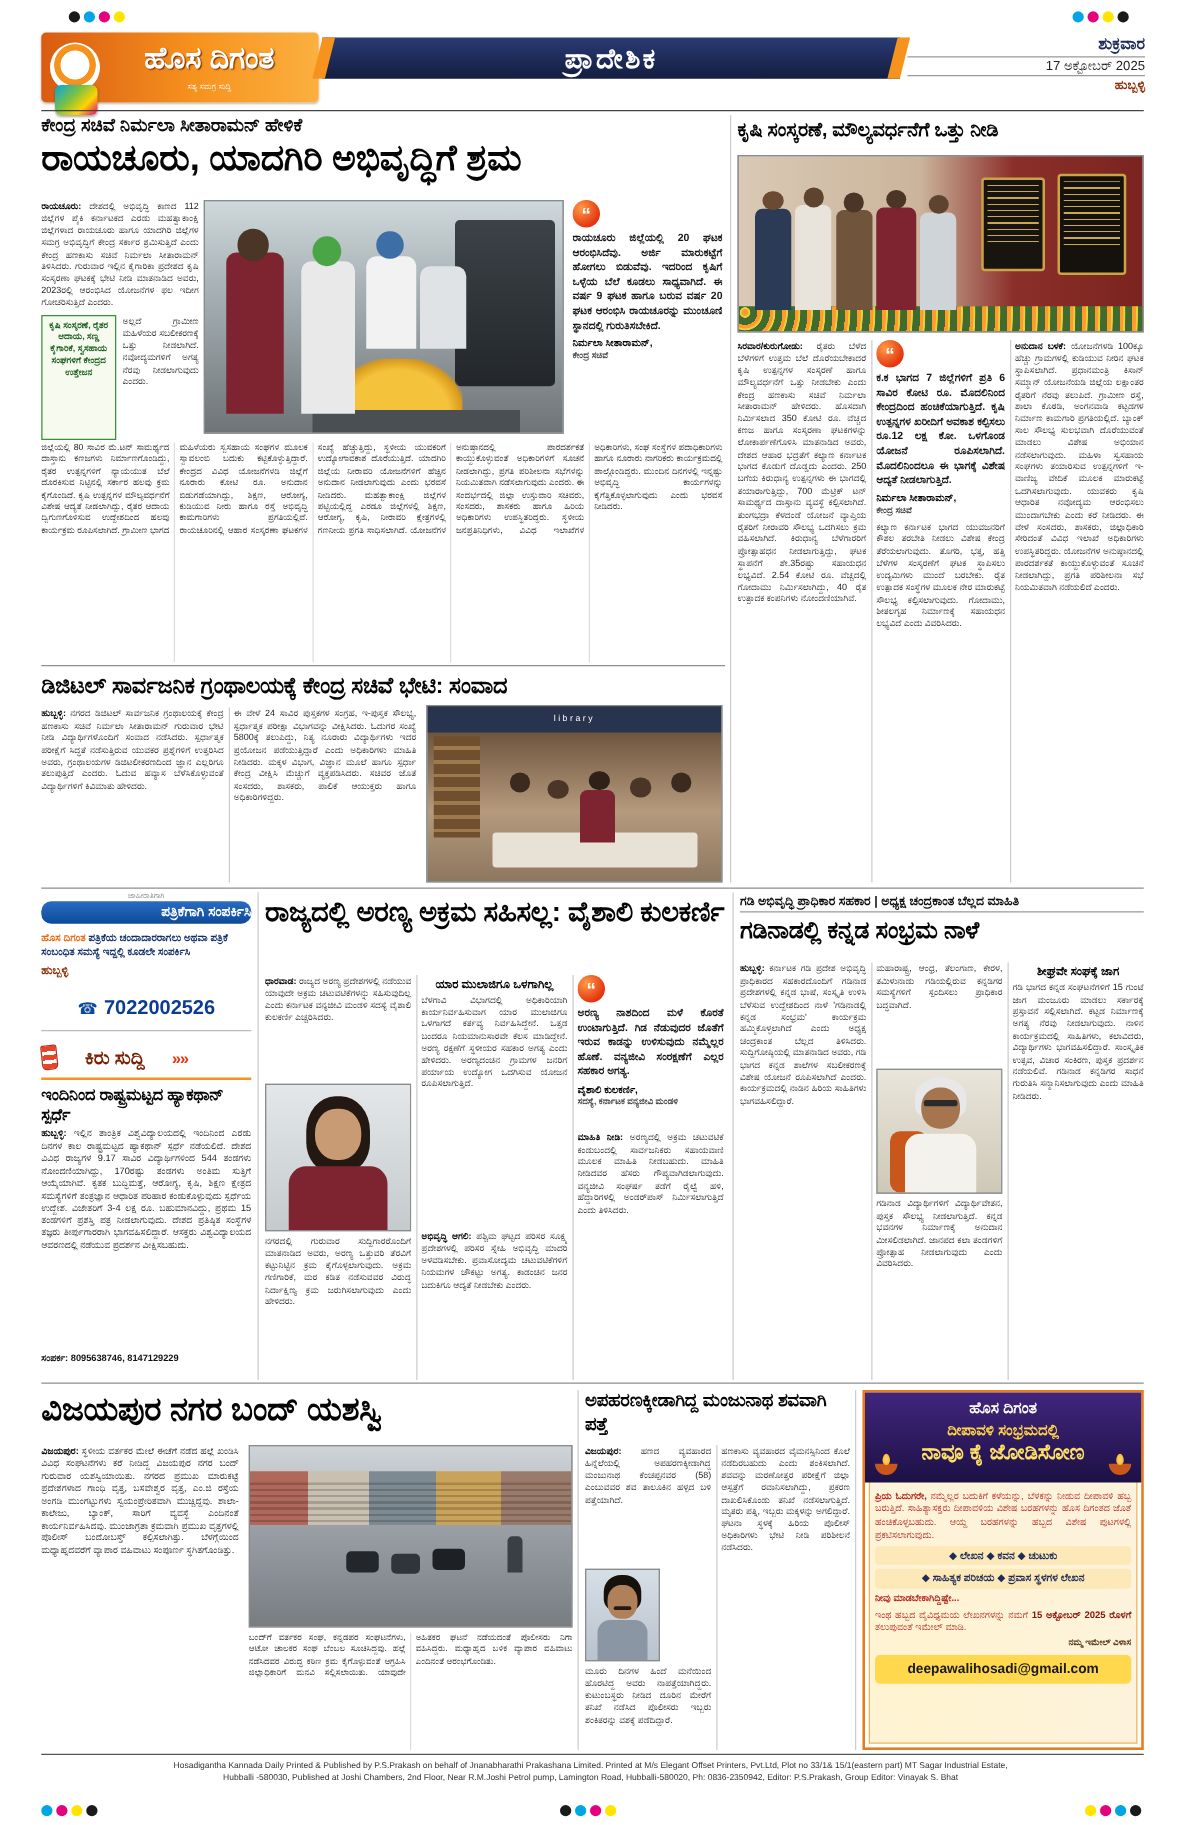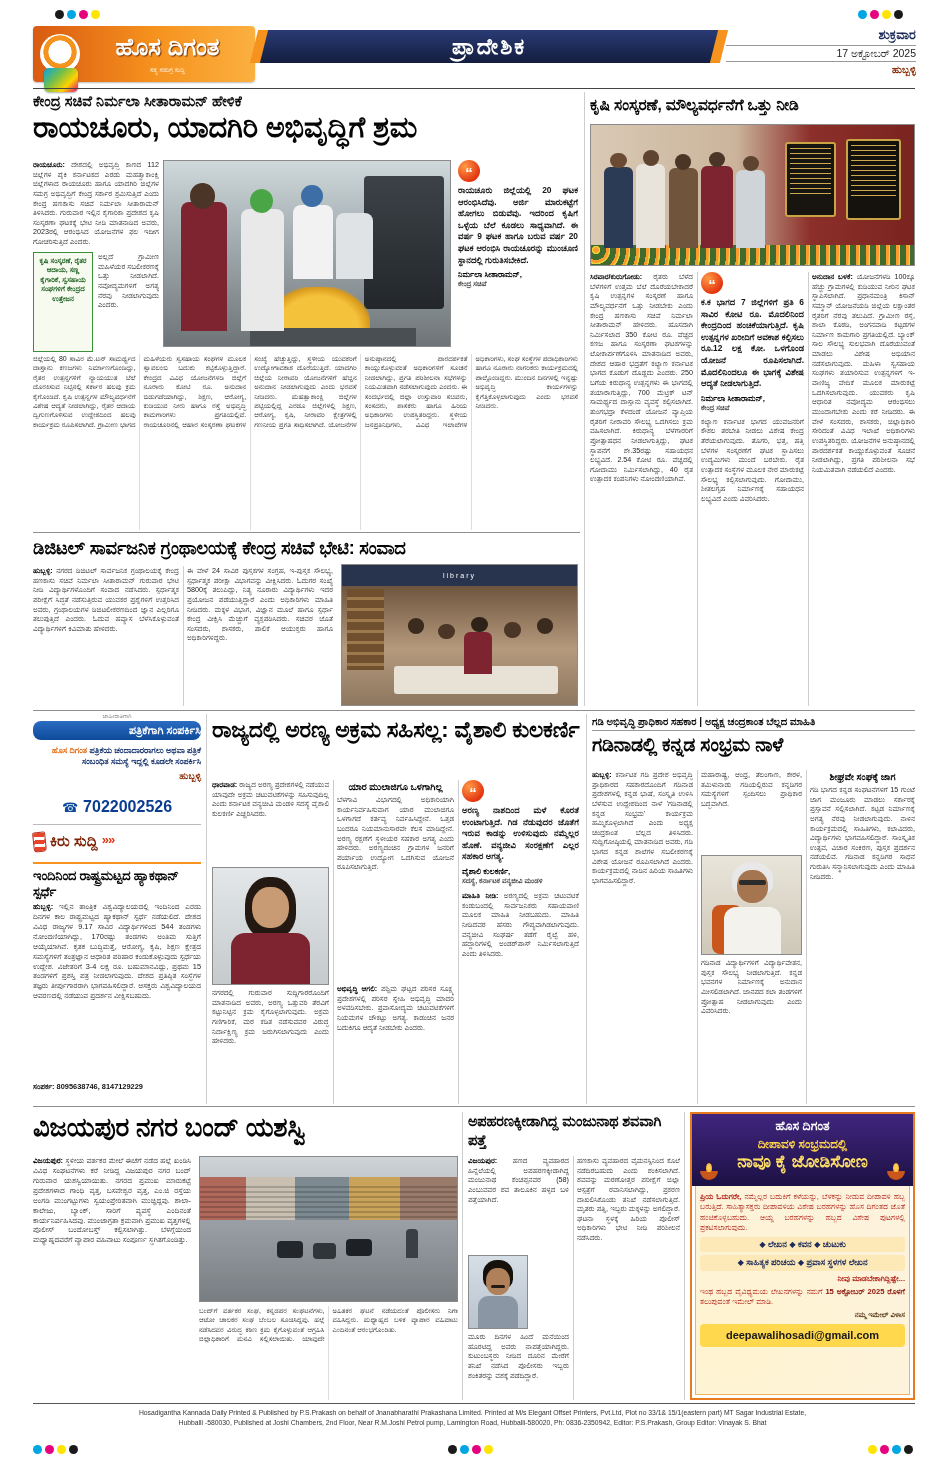--- a/index.html
+++ b/index.html
@@ -39,23 +39,23 @@
 .navyband{left:258px;top:30px;width:462px;height:33px;background:linear-gradient(180deg,#2a3b74,#131d3f);
   display:flex;align-items:center;justify-content:center}
 .navyband .cap{position:absolute;top:0;width:10px;height:100%;background:#f6921e;transform:skewX(-14deg)}
 .section-title{color:#fff;font-size:22px;font-weight:700;letter-spacing:2px}
 .dateblock{left:726px;top:27px;width:190px;height:58px;text-align:right}
 .dateblock .l1{font-size:13px;font-weight:700;color:#1d2b5a}
 .dateblock .l2{font-size:10.5px;color:#222;border-top:1px solid #999;border-bottom:1px solid #999;padding:1px 0;margin:2px 0}
 .dateblock .l3{font-size:10px;font-weight:700;color:#8a2a00}
 .contact-head{background:linear-gradient(180deg,#2a6cc2,#0d4a9a);color:#fff;font-weight:700;font-size:11px;
   text-align:right;border-radius:8px;padding:3px 0}
-.contact-body{font-size:8.2px;font-weight:700;color:#13306b;text-align:right;line-height:1.4}
+.contact-body{font-size:8.2px;font-weight:700;color:#13306b;text-align:left;line-height:1.4}
 .phone-row{display:flex;align-items:center;justify-content:center;gap:5px;font-weight:700;color:#0a3d91;font-size:16px}
-.kiru{display:flex;gap:4px}
+.kiru{display:flex;align-items:center;gap:22px}
 .kiru .glass{width:13px;height:20px;border-radius:2px 2px 4px 4px;
   background:repeating-linear-gradient(180deg,#e8442a 0 4px,#fff 4px 7px);border:1px solid #b5301c;transform:rotate(-6deg)}
 .kiru .t{font-size:15px;font-weight:700;color:#7a1f00}
 .kiru .ch{color:#e33410;font-size:13px;font-weight:700;letter-spacing:-1px}
 .adbox{left:690px;top:1112px;width:225px;height:288px;border:2px solid #e87b1e;background:
   radial-gradient(circle at 20% 80%,#fff3cf,transparent 60%),#fdf3dc;
   box-shadow:inset 0 0 0 3px #fff,inset 0 0 0 4px #f0b25a}
 .adtop{position:relative;height:72px;background:linear-gradient(180deg,#41257d,#1c1145);text-align:center;overflow:hidden}
 .adtop .b{color:#fff;font-size:12.5px;font-weight:700;padding-top:5px}
 .adtop .l1{color:#ffd24a;font-size:12px;font-weight:700;margin-top:3px}
@@ -245,21 +245,21 @@
     <div class="subhead">ಯಾರ ಮುಲಾಜಿಗೂ ಒಳಗಾಗಿಲ್ಲ</div>
     <div class="bt" style="height:170px">ಬೆಳಗಾವಿ ವಿಭಾಗದಲ್ಲಿ ಅಧಿಕಾರಿಯಾಗಿ ಕಾರ್ಯನಿರ್ವಹಿಸುವಾಗ ಯಾರ ಮುಲಾಜಿಗೂ ಒಳಗಾಗದೆ ಕರ್ತವ್ಯ ನಿರ್ವಹಿಸಿದ್ದೇನೆ. ಒತ್ತಡ ಬಂದರೂ ನಿಯಮಾನುಸಾರವೇ ಕೆಲಸ ಮಾಡಿದ್ದೇನೆ. ಅರಣ್ಯ ರಕ್ಷಣೆಗೆ ಸ್ಥಳೀಯರ ಸಹಕಾರ ಅಗತ್ಯ ಎಂದು ಹೇಳಿದರು. ಅರಣ್ಯದಂಚಿನ ಗ್ರಾಮಗಳ ಜನರಿಗೆ ಪರ್ಯಾಯ ಉದ್ಯೋಗ ಒದಗಿಸುವ ಯೋಜನೆ ರೂಪಿಸಲಾಗುತ್ತಿದೆ.</div>
     <div class="bt" style="height:138px;margin-top:19px"><b class="dl">ಅಭಿವೃದ್ಧಿ ಆಗಲಿ:</b> <span>ಪಶ್ಚಿಮ ಘಟ್ಟದ ಪರಿಸರ ಸೂಕ್ಷ್ಮ ಪ್ರದೇಶಗಳಲ್ಲಿ ಪರಿಸರ ಸ್ನೇಹಿ ಅಭಿವೃದ್ಧಿ ಮಾದರಿ ಅಳವಡಿಸಬೇಕು. ಪ್ರವಾಸೋದ್ಯಮ ಚಟುವಟಿಕೆಗಳಿಗೆ ನಿಯಮಗಳ ಚೌಕಟ್ಟು ಅಗತ್ಯ. ಕಾಡಂಚಿನ ಜನರ ಬದುಕಿಗೂ ಆದ್ಯತೆ ನೀಡಬೇಕು ಎಂದರು.</span></div>
   </div>
   <div class="rv" style="left:458px;top:780px;height:324px"></div>
   <div class="col" style="left:462px;top:780px;width:117px;height:324px">
     <div class="qicon">“</div>
     <div class="qtext">ಅರಣ್ಯ ನಾಶದಿಂದ ಮಳೆ ಕೊರತೆ ಉಂಟಾಗುತ್ತಿದೆ. ಗಿಡ ನೆಡುವುದರ ಜೊತೆಗೆ ಇರುವ ಕಾಡನ್ನು ಉಳಿಸುವುದು ನಮ್ಮೆಲ್ಲರ ಹೊಣೆ. ವನ್ಯಜೀವಿ ಸಂರಕ್ಷಣೆಗೆ ಎಲ್ಲರ ಸಹಕಾರ ಅಗತ್ಯ.</div>
     <div class="qname">ವೈಶಾಲಿ ಕುಲಕರ್ಣಿ,</div>
     <div class="qrole">ಸದಸ್ಯೆ, ಕರ್ನಾಟಕ ವನ್ಯಜೀವಿ ಮಂಡಳಿ</div>
-    <div class="bt" style="margin-top:6px;height:150px"><b class="dl">ಮಾಹಿತಿ ನೀಡಿ:</b> <span>ಅರಣ್ಯದಲ್ಲಿ ಅಕ್ರಮ ಚಟುವಟಿಕೆ ಕಂಡುಬಂದಲ್ಲಿ ಸಾರ್ವಜನಿಕರು ಸಹಾಯವಾಣಿ ಮೂಲಕ ಮಾಹಿತಿ ನೀಡಬಹುದು. ಮಾಹಿತಿ ನೀಡಿದವರ ಹೆಸರು ಗೌಪ್ಯವಾಗಿಡಲಾಗುವುದು. ವನ್ಯಜೀವಿ ಸಂಘರ್ಷ ತಡೆಗೆ ರೈಲ್ವೆ ಹಳಿ, ಹೆದ್ದಾರಿಗಳಲ್ಲಿ ಅಂಡರ್‌ಪಾಸ್ ನಿರ್ಮಿಸಲಾಗುತ್ತಿದೆ ಎಂದು ತಿಳಿಸಿದರು.</span></div>
+    <div class="bt" style="margin-top:20px;height:150px"><b class="dl">ಮಾಹಿತಿ ನೀಡಿ:</b> <span>ಅರಣ್ಯದಲ್ಲಿ ಅಕ್ರಮ ಚಟುವಟಿಕೆ ಕಂಡುಬಂದಲ್ಲಿ ಸಾರ್ವಜನಿಕರು ಸಹಾಯವಾಣಿ ಮೂಲಕ ಮಾಹಿತಿ ನೀಡಬಹುದು. ಮಾಹಿತಿ ನೀಡಿದವರ ಹೆಸರು ಗೌಪ್ಯವಾಗಿಡಲಾಗುವುದು. ವನ್ಯಜೀವಿ ಸಂಘರ್ಷ ತಡೆಗೆ ರೈಲ್ವೆ ಹಳಿ, ಹೆದ್ದಾರಿಗಳಲ್ಲಿ ಅಂಡರ್‌ಪಾಸ್ ನಿರ್ಮಿಸಲಾಗುತ್ತಿದೆ ಎಂದು ತಿಳಿಸಿದರು.</span></div>
   </div>
 
   <div class="rv" style="left:586px;top:714px;height:390px"></div>
 
   <div class="abs kick" style="left:592px;top:716px;width:323px;font-size:10px;border-bottom:1px solid #999;padding-bottom:2px">ಗಡಿ ಅಭಿವೃದ್ಧಿ ಪ್ರಾಧಿಕಾರ ಸಹಕಾರ | ಅಧ್ಯಕ್ಷ ಚಂದ್ರಕಾಂತ ಬೆಲ್ಲದ ಮಾಹಿತಿ</div>
   <div class="abs hl" style="left:592px;top:734px;width:323px;font-size:19px">ಗಡಿನಾಡಲ್ಲಿ ಕನ್ನಡ ಸಂಭ್ರಮ ನಾಳೆ</div>
   <div class="col bt" style="left:592px;top:770px;width:101px;height:334px">
     <b class="dl">ಹುಬ್ಬಳ್ಳಿ:</b> <span>ಕರ್ನಾಟಕ ಗಡಿ ಪ್ರದೇಶ ಅಭಿವೃದ್ಧಿ ಪ್ರಾಧಿಕಾರದ ಸಹಕಾರದೊಂದಿಗೆ ಗಡಿನಾಡ ಪ್ರದೇಶಗಳಲ್ಲಿ ಕನ್ನಡ ಭಾಷೆ, ಸಂಸ್ಕೃತಿ ಉಳಿಸಿ ಬೆಳೆಸುವ ಉದ್ದೇಶದಿಂದ ನಾಳೆ 'ಗಡಿನಾಡಲ್ಲಿ ಕನ್ನಡ ಸಂಭ್ರಮ' ಕಾರ್ಯಕ್ರಮ ಹಮ್ಮಿಕೊಳ್ಳಲಾಗಿದೆ ಎಂದು ಅಧ್ಯಕ್ಷ ಚಂದ್ರಕಾಂತ ಬೆಲ್ಲದ ತಿಳಿಸಿದರು. ಸುದ್ದಿಗೋಷ್ಠಿಯಲ್ಲಿ ಮಾತನಾಡಿದ ಅವರು, ಗಡಿ ಭಾಗದ ಕನ್ನಡ ಶಾಲೆಗಳ ಸಬಲೀಕರಣಕ್ಕೆ ವಿಶೇಷ ಯೋಜನೆ ರೂಪಿಸಲಾಗಿದೆ ಎಂದರು. ಕಾರ್ಯಕ್ರಮದಲ್ಲಿ ನಾಡಿನ ಹಿರಿಯ ಸಾಹಿತಿಗಳು ಭಾಗವಹಿಸಲಿದ್ದಾರೆ.</span>
   </div>
   <div class="rv" style="left:697px;top:770px;height:334px"></div>
@@ -327,21 +327,21 @@
       <div class="diya" style="right:8px"></div>
       <div class="b">ಹೊಸ ದಿಗಂತ</div>
       <div class="l1">ದೀಪಾವಳಿ ಸಂಭ್ರಮದಲ್ಲಿ</div>
       <div class="l2">ನಾವೂ ಕೈ ಜೋಡಿಸೋಣ</div>
     </div>
     <div class="adbody">
       <b>ಪ್ರಿಯ ಓದುಗರೇ,</b>
       <span>ನಮ್ಮೆಲ್ಲರ ಬದುಕಿಗೆ ಕಳೆಯನ್ನು, ಬೆಳಕನ್ನು ನೀಡುವ ದೀಪಾವಳಿ ಹಬ್ಬ ಬರುತ್ತಿದೆ. ಸಾಹಿತ್ಯಾಸಕ್ತರು ದೀಪಾವಳಿಯ ವಿಶೇಷ ಬರಹಗಳನ್ನು ಹೊಸ ದಿಗಂತದ ಜೊತೆ ಹಂಚಿಕೊಳ್ಳಬಹುದು. ಆಯ್ದ ಬರಹಗಳನ್ನು ಹಬ್ಬದ ವಿಶೇಷ ಪುಟಗಳಲ್ಲಿ ಪ್ರಕಟಿಸಲಾಗುವುದು.</span>
       <div class="adbullets">◆ ಲೇಖನ   ◆ ಕವನ   ◆ ಚುಟುಕು</div>
       <div class="adbullets">◆ ಸಾಹಿತ್ಯಕ ಪರಿಚಯ  ◆ ಪ್ರವಾಸ ಸ್ಥಳಗಳ ಲೇಖನ</div>
-      <div style="text-align:right;font-weight:700;margin:2px 0">ನೀವು ಮಾಡಬೇಕಾಗಿದ್ದಿಷ್ಟೇ...</div>
+      <div style="text-align:left;font-weight:700;margin:2px 0">ನೀವು ಮಾಡಬೇಕಾಗಿದ್ದಿಷ್ಟೇ...</div>
       <span>ಇಂಥ ಹಬ್ಬದ ವೈವಿಧ್ಯಮಯ ಲೇಖನಗಳನ್ನು ನಮಗೆ </span><b style="color:#8a1208">15 ಅಕ್ಟೋಬರ್ 2025 ರೊಳಗೆ</b><span> ತಲುಪುವಂತೆ ಇಮೇಲ್ ಮಾಡಿ.</span>
       <div style="text-align:right;font-size:7px;color:#5a3a1a;font-weight:700;margin-top:3px">ನಮ್ಮ ಇಮೇಲ್ ವಿಳಾಸ</div>
       <div class="ademail">deepawalihosadi@gmail.com</div>
     </div>
   </div>
 
   <div class="rh" style="left:33px;top:1403px;width:882px;background:#555"></div>
 
   <div class="footer">
     <div>Hosadigantha Kannada Daily Printed &amp; Published by P.S.Prakash on behalf of Jnanabharathi Prakashana Limited. Printed at M/s Elegant Offset Printers, Pvt.Ltd, Plot no 33/1&amp; 15/1(eastern part) MT Sagar  Industrial   Estate,</div>

